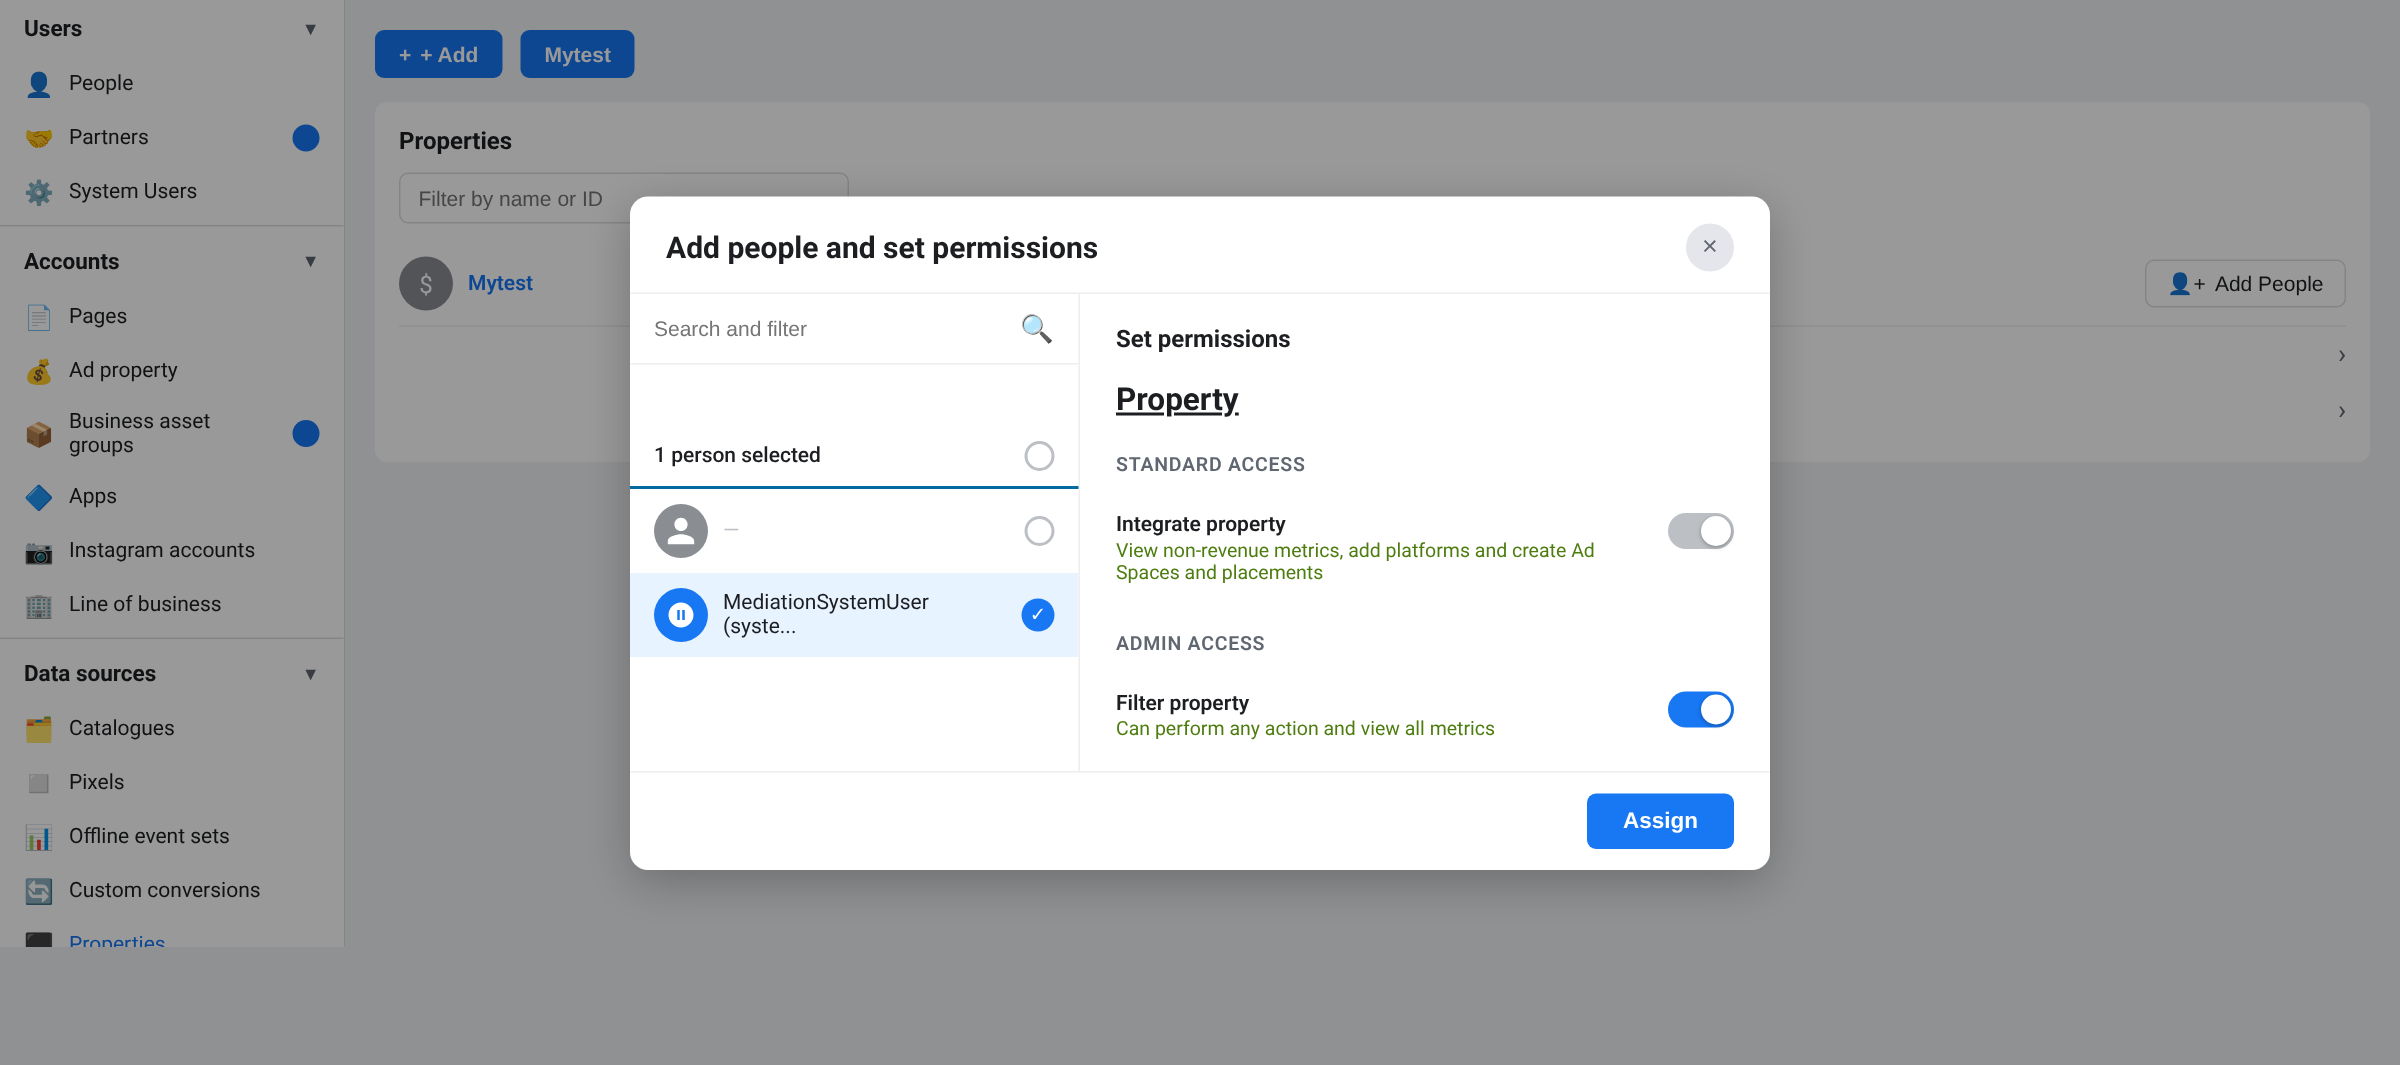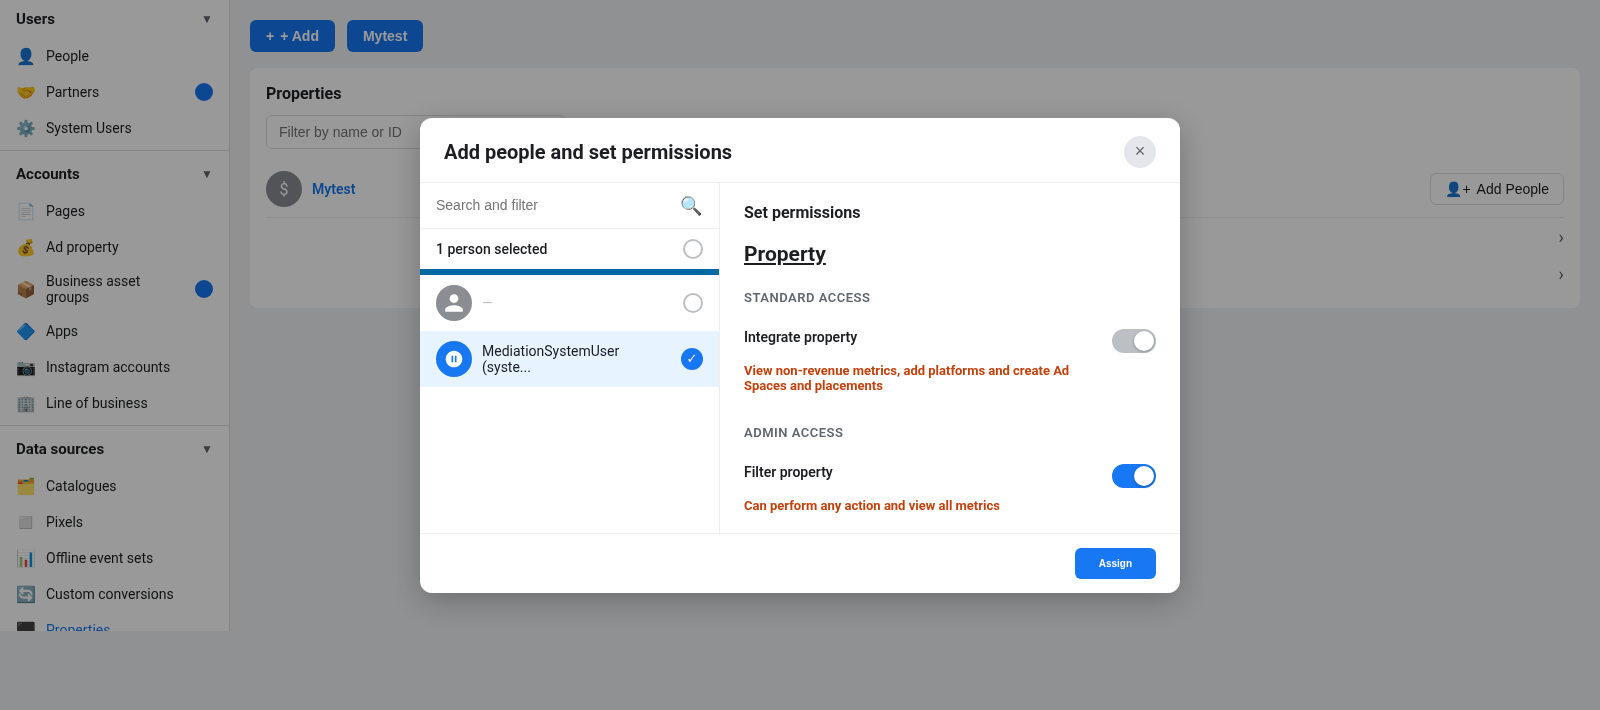--- a/index.html
+++ b/index.html
@@ -100,21 +100,21 @@
     .search-box {
       display: flex; align-items: center; padding: 12px 16px; border-bottom: 1px solid #eee; gap: 8px;
     }
     .search-input {
       border: none; outline: none; flex: 1; font-size: 14px; color: #4d7c0f;
       background: transparent;
     }
     .search-icon { color: #606770; font-size: 18px; }
     .selected-count-row {
       display: flex; align-items: center; justify-content: space-between;
-      padding: 10px 16px; border-bottom: 6px solid #0369a1;
+      padding: 10px 16px; border-bottom: 2px solid #0369a1; margin-top: 41px;
     }
     .selected-count { font-size: 14px; color: #1c1e21; font-weight: 500; }
     .radio-empty {
       width: 20px; height: 20px; border-radius: 50%; border: 2px solid #bcc0c4;
       background: #fff;
     }
     .user-list { flex: 1; overflow-y: auto; }
     .user-item {
       display: flex; align-items: center; padding: 10px 16px; gap: 10px; cursor: pointer;
     }
@@ -135,21 +135,21 @@
     
     .modal-right {
       flex: 1; padding: 20px 24px; overflow-y: auto; display: flex; flex-direction: column; gap: 16px;
     }
     .permissions-title { font-size: 16px; font-weight: 700; color: #1c1e21; }
     .permissions-subtitle { font-size: 21px; font-weight: 700; color: #1c1e21; margin-top: 4px; text-decoration: underline; }
     .access-label { font-size: 13px; font-weight: 600; color: #606770; text-transform: uppercase; letter-spacing: 0.5px; margin-top: 8px; }
     .permission-item { display: flex; align-items: flex-start; justify-content: space-between; gap: 12px; margin-top: 8px; }
     .permission-text {}
     .permission-name { font-size: 14px; font-weight: 600; color: #1c1e21; }
-    .permission-desc { font-size: 13px; color: #c2410c; margin-top: 18px; font-weight: bold; }
+    .permission-desc { font-size: 13px; color: #4d7c0f; margin-top: 2px; }
 
     
     .toggle {
       position: relative; width: 44px; height: 24px; flex-shrink: 0;
     }
     .toggle-track {
       width: 44px; height: 24px; border-radius: 12px; background: #1877f2;
       position: relative;
     }
     .toggle-track.off { background: #bcc0c4; }
@@ -158,21 +158,21 @@
       border-radius: 50%; background: #fff; box-shadow: 0 1px 3px rgba(0,0,0,0.3);
     }
 
     
     .modal-footer {
       padding: 14px 24px; border-top: 1px solid #eee;
       display: flex; justify-content: flex-end;
     }
     .assign-btn {
       background: #1877f2; color: #fff; border: none; padding: 10px 24px;
-      border-radius: 6px; font-size: 10px; font-weight: 600; cursor: pointer;
+      border-radius: 6px; font-size: 15px; font-weight: 600; cursor: pointer;
     }
 
     .properties-heading { font-size: 16px; font-weight: 700; color: #1c1e21; margin-bottom: 12px; }
   </style>
 </head>
 <body>
 
 <div class="sidebar">
 
   <div class="sidebar-section-header">

